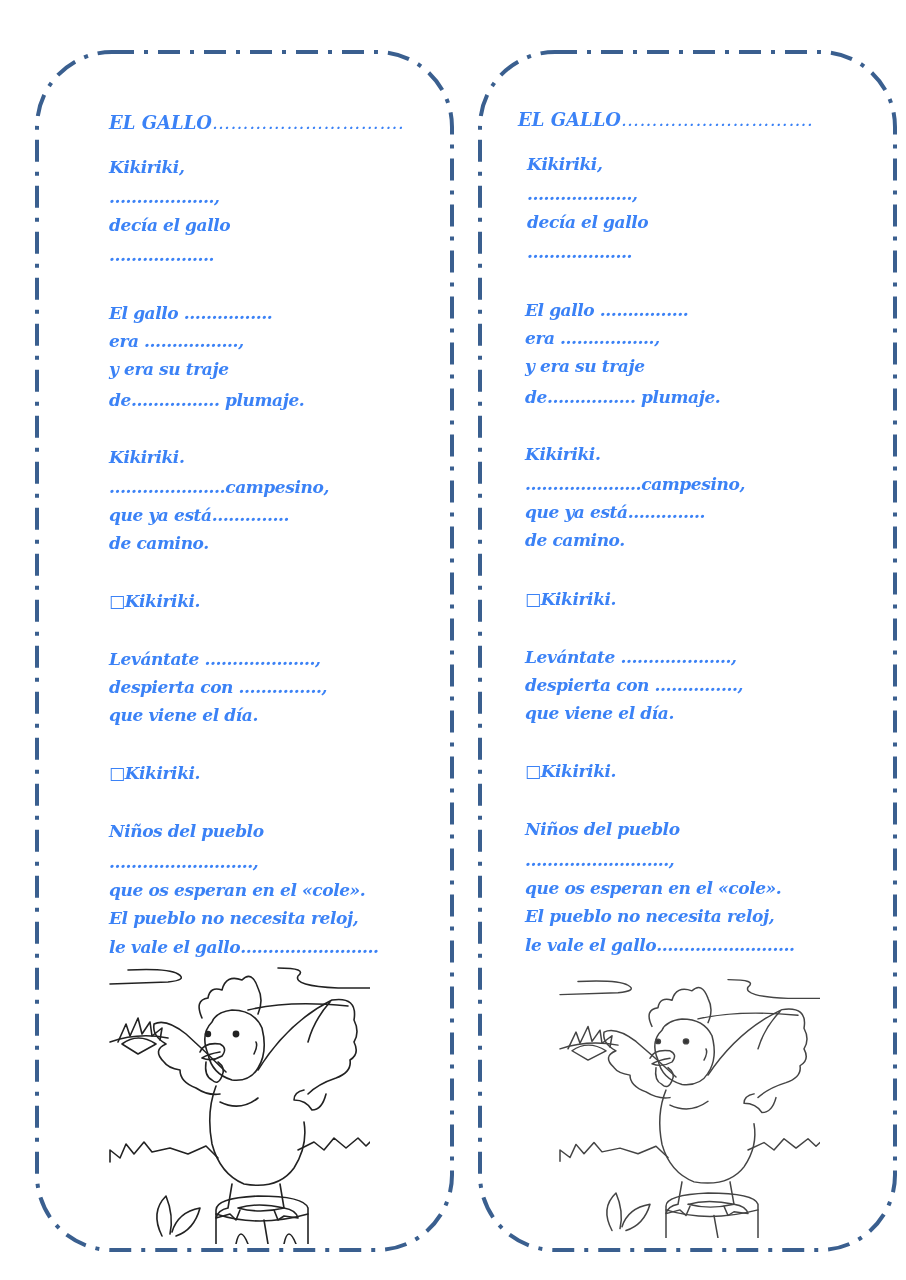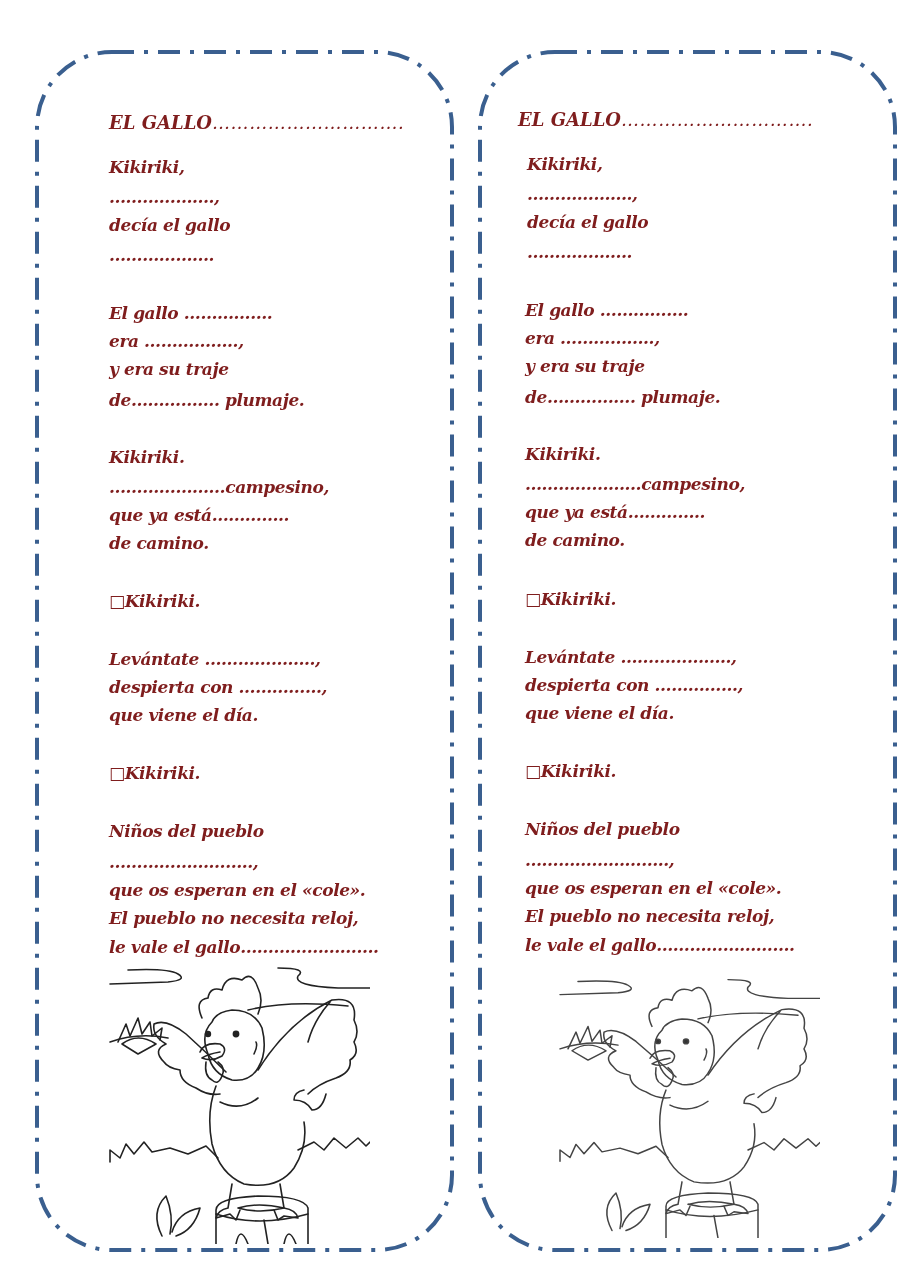--- a/index.html
+++ b/index.html
@@ -5,21 +5,21 @@
     html, body { margin: 0; padding: 0; background: #ffffff; }
     body { width: 906px; height: 1280px; position: relative; overflow: hidden; }
     .page { position: absolute; left: 0; top: 0; width: 906px; height: 1280px; }
     .card { position: absolute; top: 0; }
     .card svg.border { position: absolute; left: 0; top: 0; }
     .poem {
       position: absolute;
       font-family: "DejaVu Serif", serif;
       font-style: italic;
       font-weight: bold;
-      color: #7f1d1d;
+      color: #3b82f6;
       font-size: 17px;
       letter-spacing: -0.4px;
     }
     .line { position: absolute; left: 0; white-space: nowrap; }
     .title { font-size: 18px; letter-spacing: 0px; font-style: italic; }
     .dots { font-weight: normal; letter-spacing: 0.6px; }
     .illus { position: absolute; }
   </style>
 </head>
 <body>

